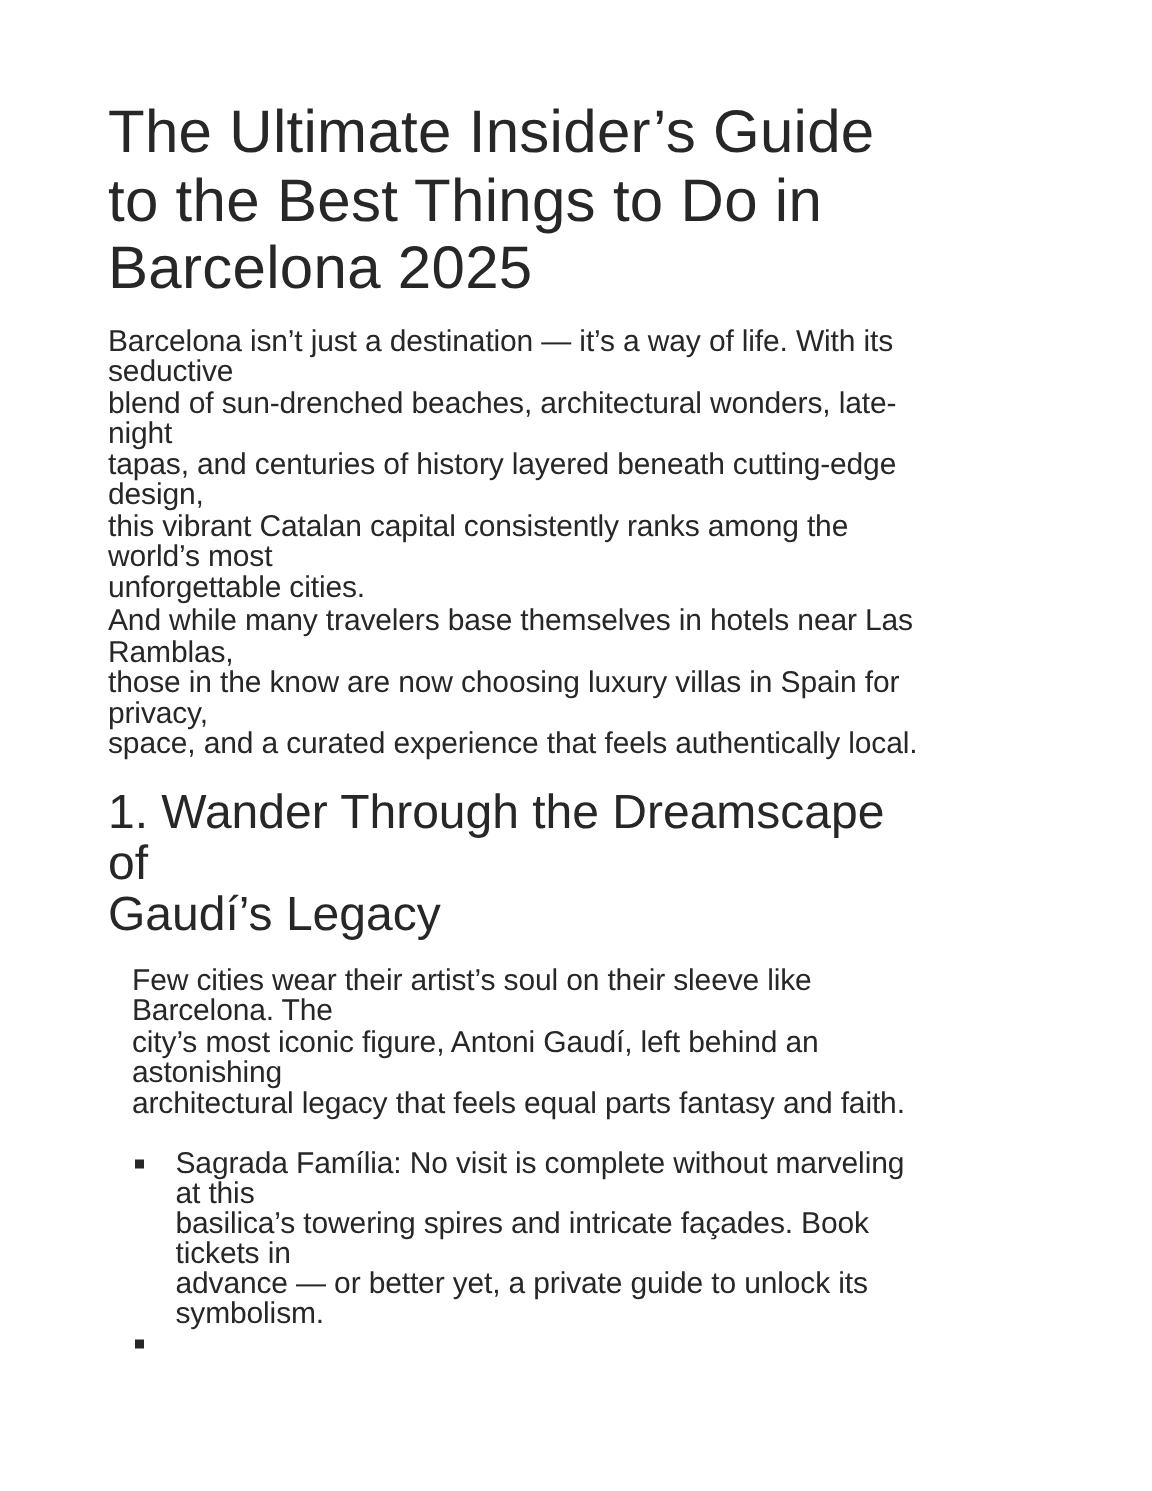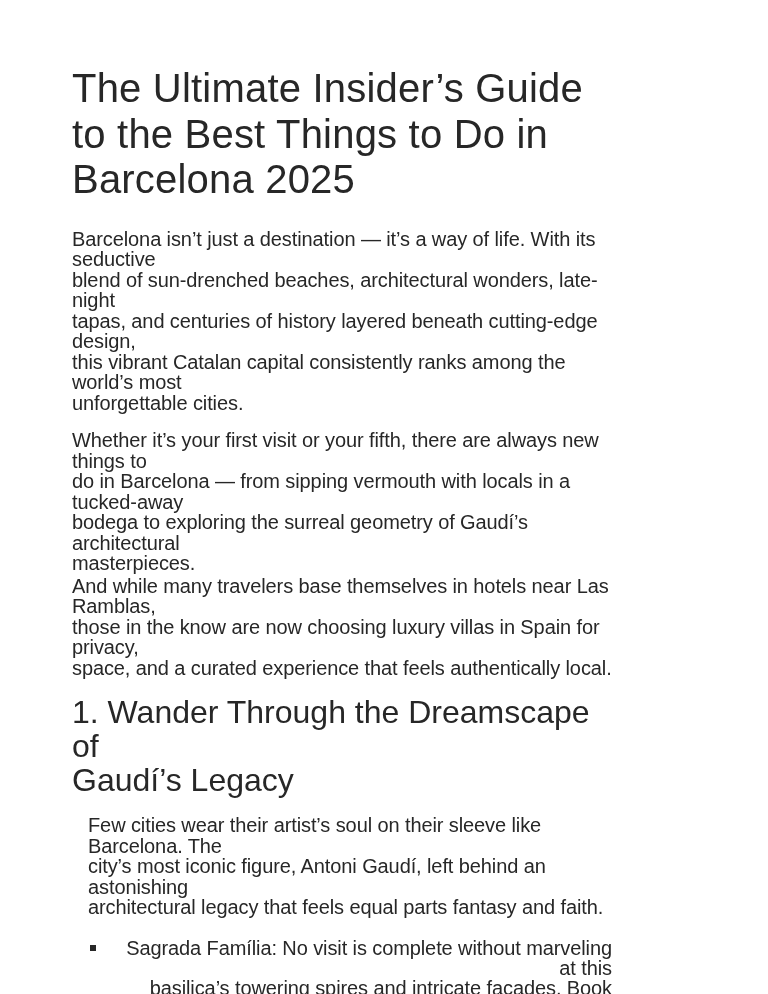--- a/index.html
+++ b/index.html
@@ -26,40 +26,39 @@
     white-space: pre-line;
   }
   .body-para {
     font-size: 20px;
     line-height: 20.5px;
     font-weight: 400;
     margin: 0;
     white-space: pre-line;
     letter-spacing: -0.1px;
   }
-  .mt-p1 { margin-top: 26px; }
+  .mt-p1 { margin-top: 15px; }
   .mt-p2 { margin-top: 17px; }
   .mt-p3 { margin-top: 2px; }
   .mt-p4 { margin-top: 18px; margin-left: 16px; }
   .section-heading {
     font-size: 32px;
     line-height: 34px;
     font-weight: 400;
     margin: 17px 0 0 0;
     white-space: pre-line;
   }
   .bullet-list {
     list-style: none;
     margin: 20px 0 0 0;
     padding: 0;
   }
   .bullet-item {
     display: flex;
     align-items: flex-start;
-    text-align: right;
   }
   .bullet-square {
     flex: 0 0 auto;
     width: 6px;
     height: 6px;
     background: #272727;
     margin: 7px 0 0 18px;
   }
   .bullet-text {
     font-size: 20px;
@@ -77,24 +76,20 @@
   <h1 class="doc-title">The Ultimate Insider’s Guide
 to the Best Things to Do in
 Barcelona 2025</h1>
 
   <p class="body-para mt-p1">Barcelona isn’t just a destination — it’s a way of life. With its seductive
 blend of sun-drenched beaches, architectural wonders, late-night
 tapas, and centuries of history layered beneath cutting-edge design,
 this vibrant Catalan capital consistently ranks among the world’s most
 unforgettable cities.</p>
 
-  <p class="body-para mt-p2">Whether it’s your first visit or your fifth, there are always new things to
-do in Barcelona — from sipping vermouth with locals in a tucked-away
-bodega to exploring the surreal geometry of Gaudí’s architectural
-masterpieces.</p>
 
   <p class="body-para mt-p3">And while many travelers base themselves in hotels near Las Ramblas,
 those in the know are now choosing luxury villas in Spain for privacy,
 space, and a curated experience that feels authentically local.</p>
 
   <h2 class="section-heading">1. Wander Through the Dreamscape of
 Gaudí’s Legacy</h2>
 
   <p class="body-para mt-p4">Few cities wear their artist’s soul on their sleeve like Barcelona. The
 city’s most iconic figure, Antoni Gaudí, left behind an astonishing

